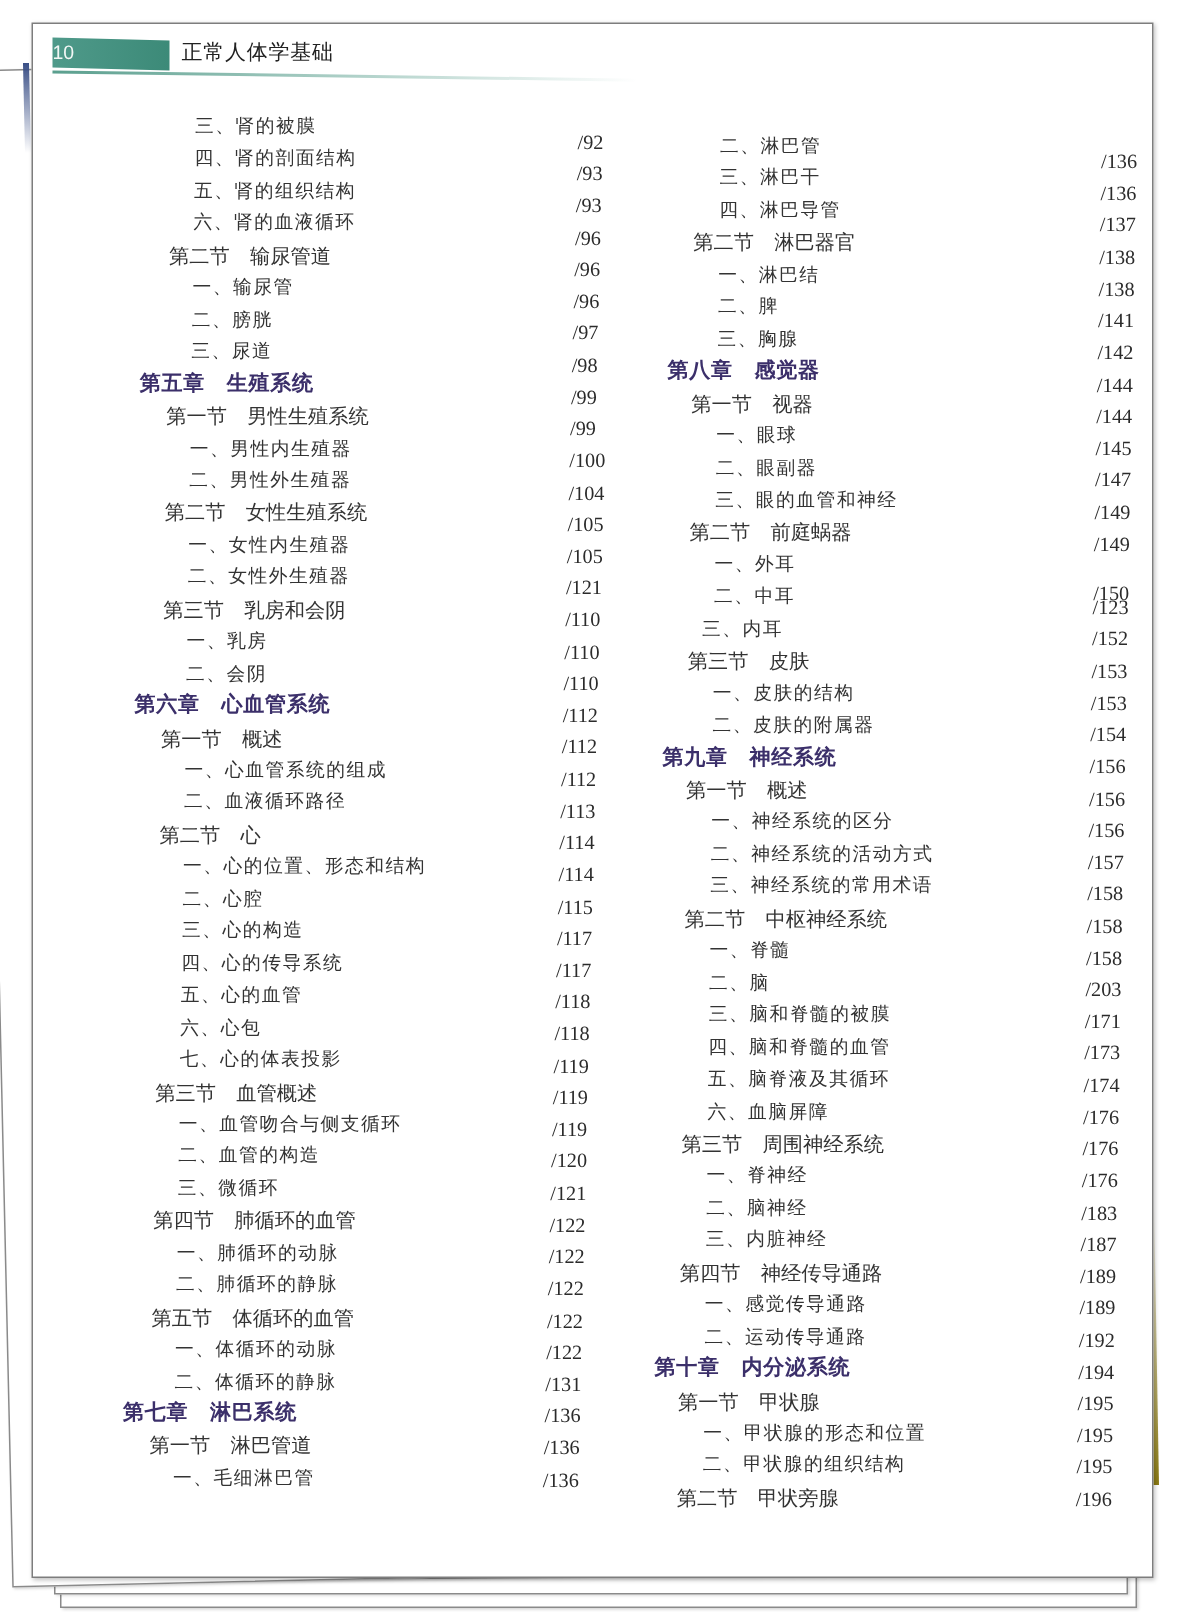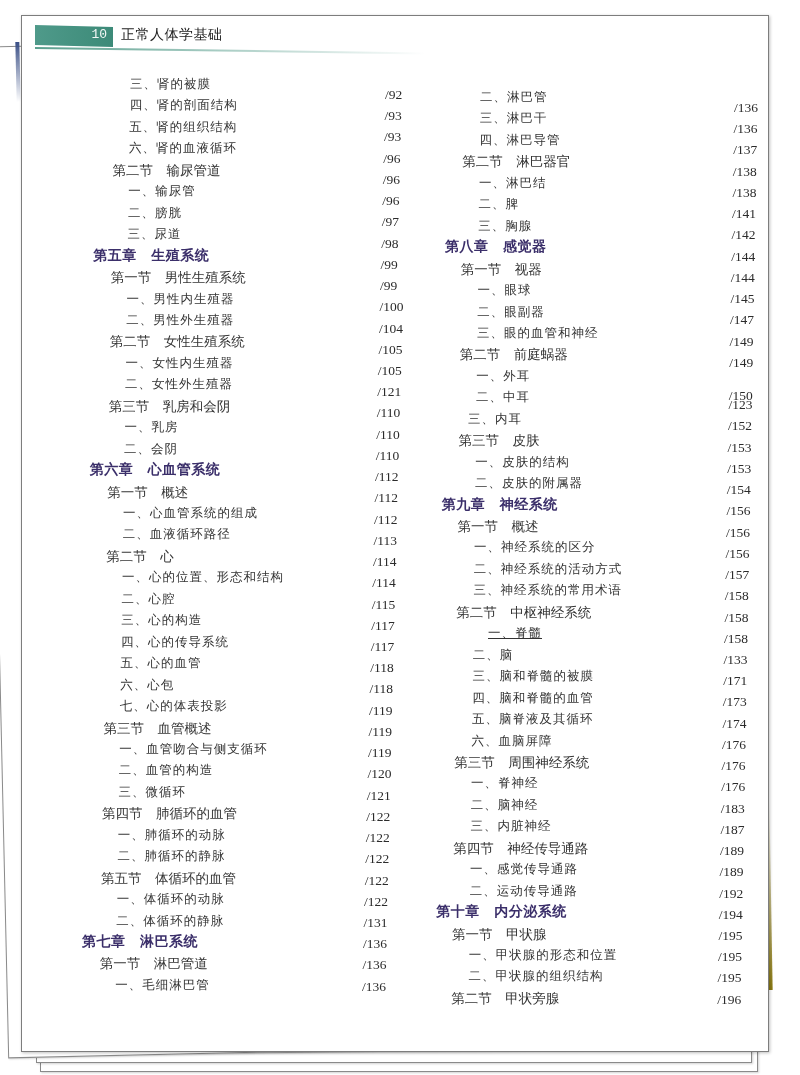--- a/index.html
+++ b/index.html
@@ -32,22 +32,22 @@
     }
     .header {
       position: absolute; left: 13px; top: 10px; height: 24px; width: 420px;
     }
     .header-tab {
       position: absolute; left: 0; top: 0; width: 78px; height: 20px;
       background: linear-gradient(90deg, #4f9a8a, #3c8a78);
       transform: skewY(1.5deg);
     }
     .header-page-num {
-      position: absolute; left: 0; top: 1px; width: 72px; text-align: right;
-      font-family: Liberation Mono, monospace; font-size: 13px; color: #f2f7f5;
+      position: absolute; left: 0; top: 1px; width: 72px; 
+      font-family: Liberation Sans, sans-serif; font-size: 13px; color: #f2f7f5;
     }
     .header-title {
       position: absolute; left: 86px; top: 0px;
       font-family: "DejaVu Sans", sans-serif; font-size: 14px; color: #222;
       letter-spacing: 0.5px;
     }
     .header-rule {
       position: absolute; left: 0; top: 21px; width: 390px; height: 2px;
       background: linear-gradient(90deg, #5a9f8e, rgba(90,159,142,0));
       transform: rotate(0.8deg); transform-origin: 0 0;
@@ -221,24 +221,24 @@
       <div class="entry section" style="left: 435.4px; top: 502px;">第一节　概述</div>
       <div class="pg" style="left: 704px; top: 508.6px;">/156</div>
       <div class="entry item" style="left: 452.12px; top: 523.45px;">一、神经系统的区分</div>
       <div class="pg" style="left: 703.6px; top: 529.83px;">/156</div>
       <div class="entry item" style="left: 451.84px; top: 544.9px;">二、神经系统的活动方式</div>
       <div class="pg" style="left: 703.2px; top: 551.06px;">/157</div>
       <div class="entry item" style="left: 451.56px; top: 566.35px;">三、神经系统的常用术语</div>
       <div class="pg" style="left: 702.8px; top: 572.29px;">/158</div>
       <div class="entry section" style="left: 434.28px; top: 587.8px;">第二节　中枢神经系统</div>
       <div class="pg" style="left: 702.4px; top: 593.52px;">/158</div>
-      <div class="entry item" style="left: 466px; top: 609.25px; text-decoration: underline;">一、脊髓</div>
+      <div class="entry item" style="left: 451px; top: 609.25px;">一、脊髓</div>
       <div class="pg" style="left: 702px; top: 614.75px;">/158</div>
       <div class="entry item" style="left: 450.72px; top: 630.7px;">二、脑</div>
-      <div class="pg" style="left: 701.6px; top: 635.98px;">/133</div>
+      <div class="pg" style="left: 701.6px; top: 635.98px;">/203</div>
       <div class="entry item" style="left: 450.44px; top: 652.15px;">三、脑和脊髓的被膜</div>
       <div class="pg" style="left: 701.2px; top: 657.21px;">/171</div>
       <div class="entry item" style="left: 450.16px; top: 673.6px;">四、脑和脊髓的血管</div>
       <div class="pg" style="left: 700.8px; top: 678.44px;">/173</div>
       <div class="entry item" style="left: 449.88px; top: 695.05px;">五、脑脊液及其循环</div>
       <div class="pg" style="left: 700.4px; top: 699.67px;">/174</div>
       <div class="entry item" style="left: 449.6px; top: 716.5px;">六、血脑屏障</div>
       <div class="pg" style="left: 700px; top: 720.9px;">/176</div>
       <div class="entry section" style="left: 432.32px; top: 737.95px;">第三节　周围神经系统</div>
       <div class="pg" style="left: 699.6px; top: 742.13px;">/176</div>

